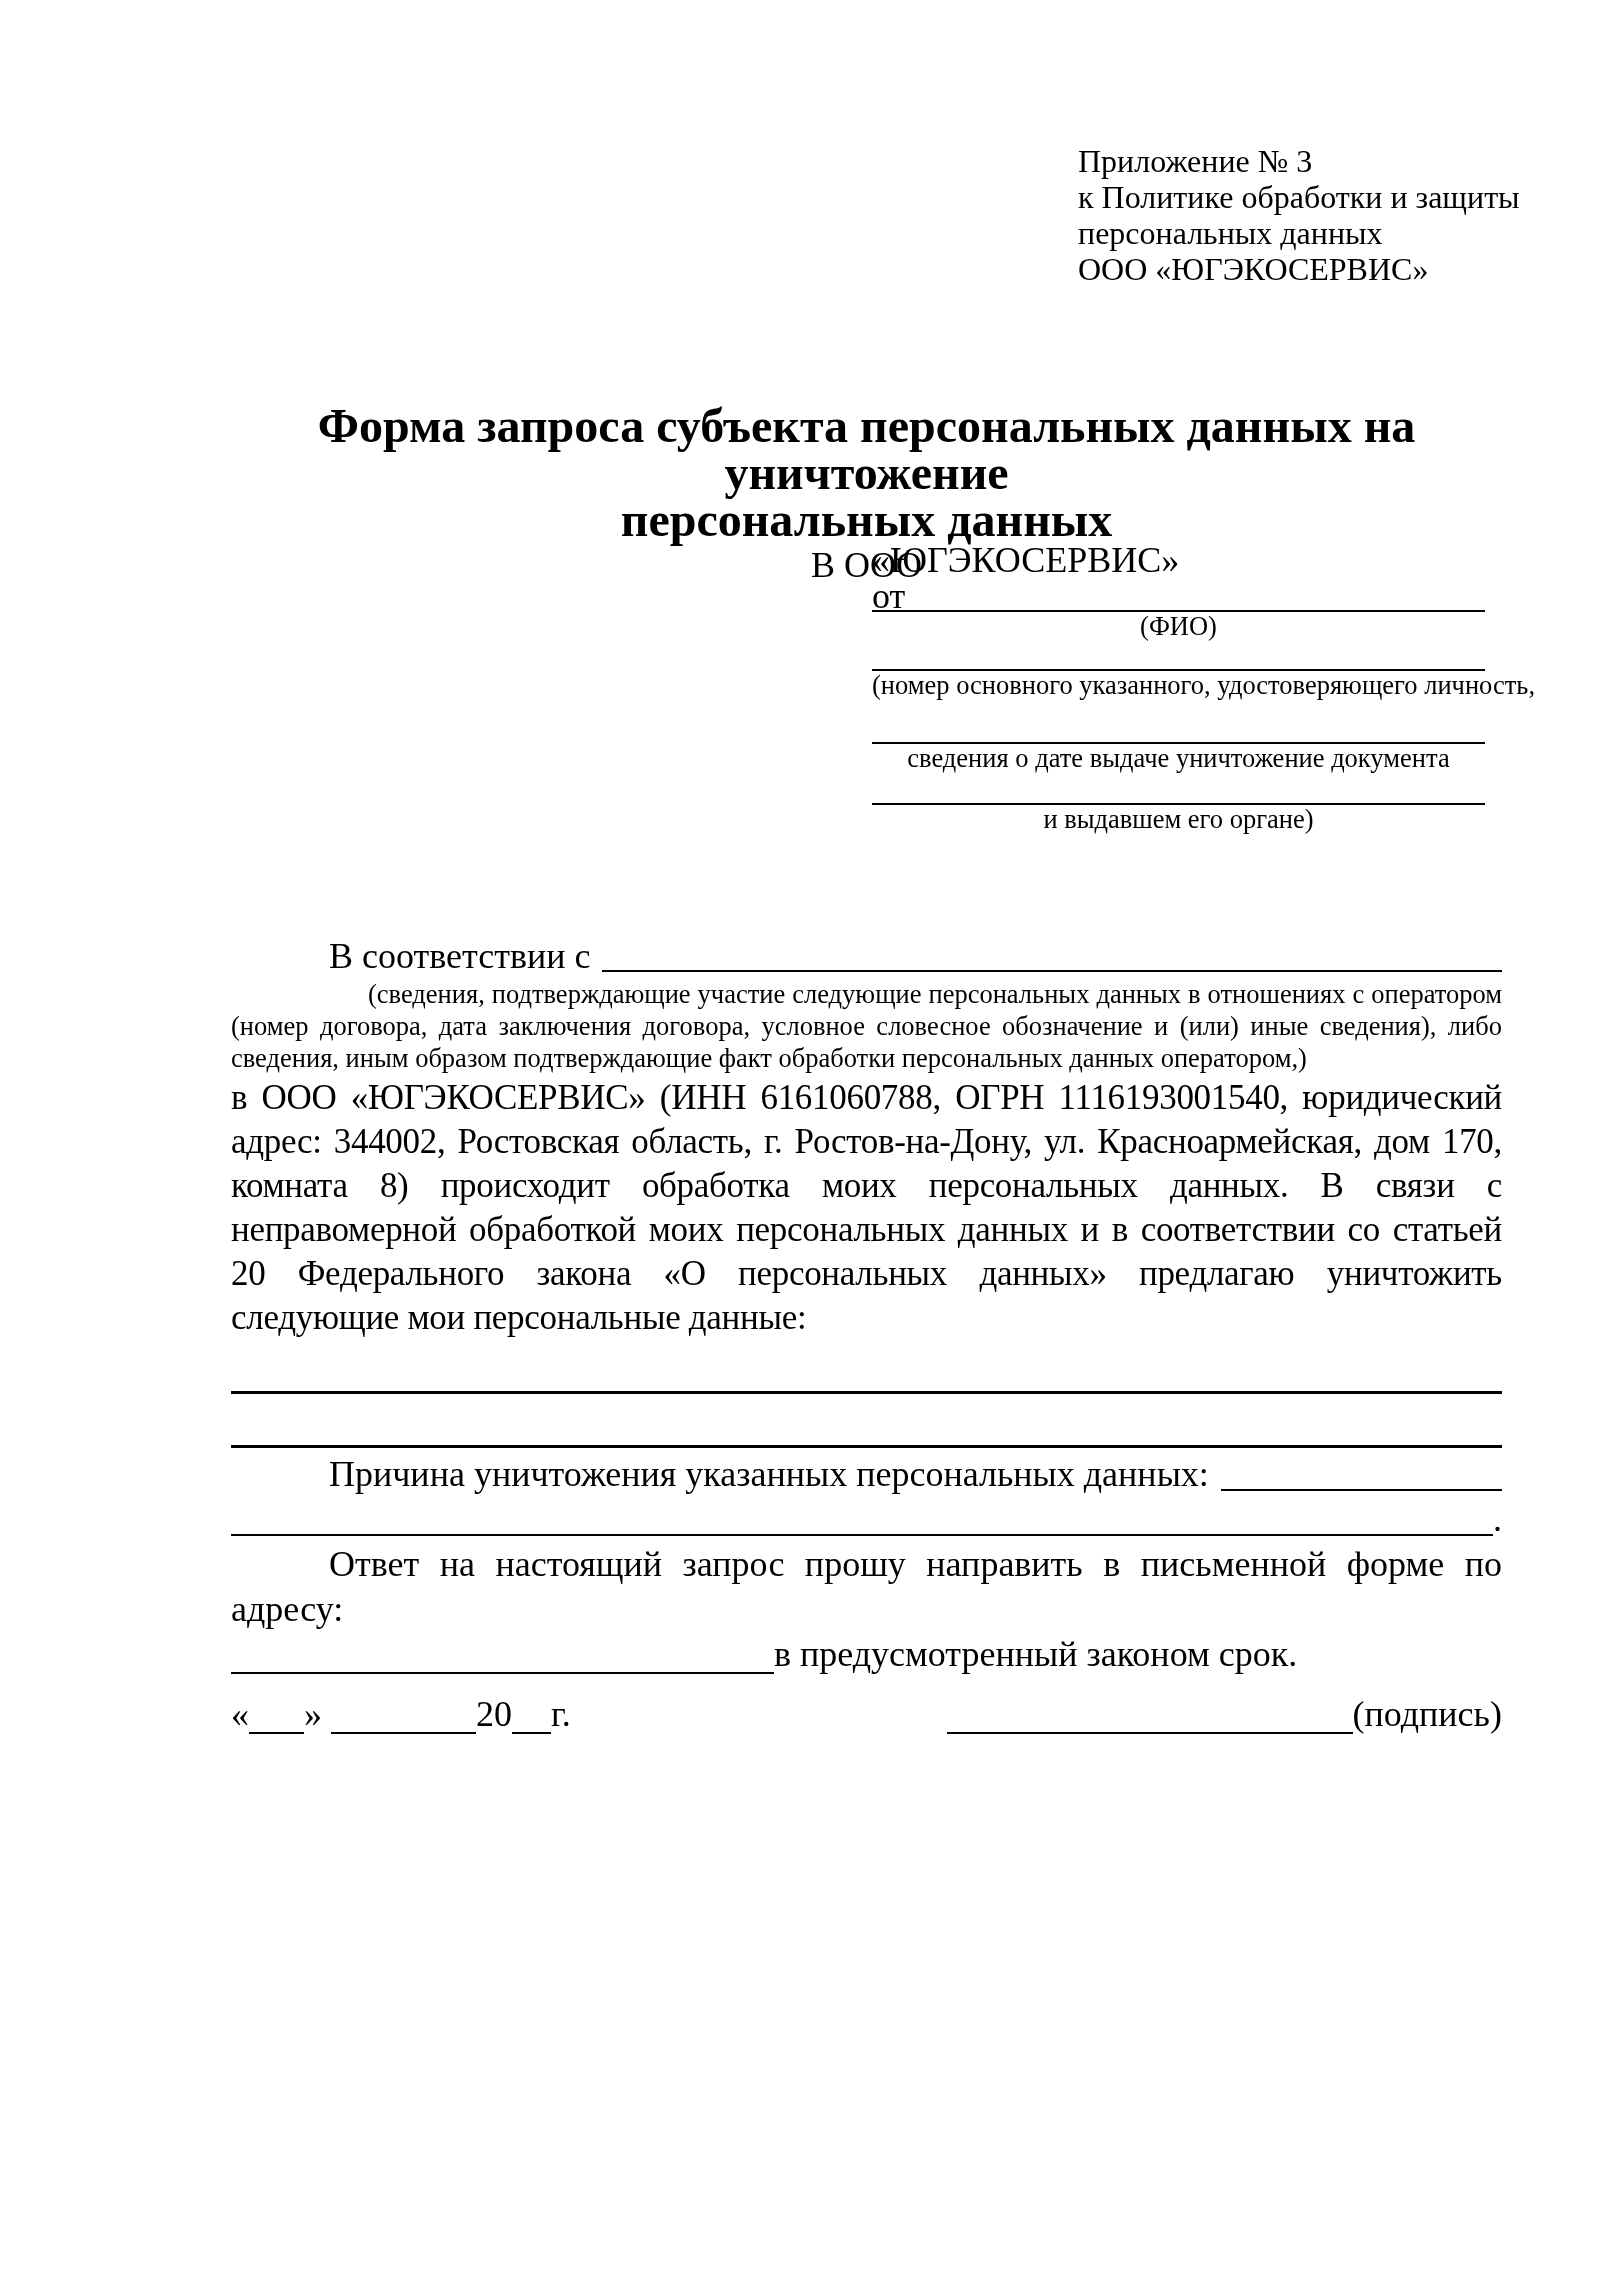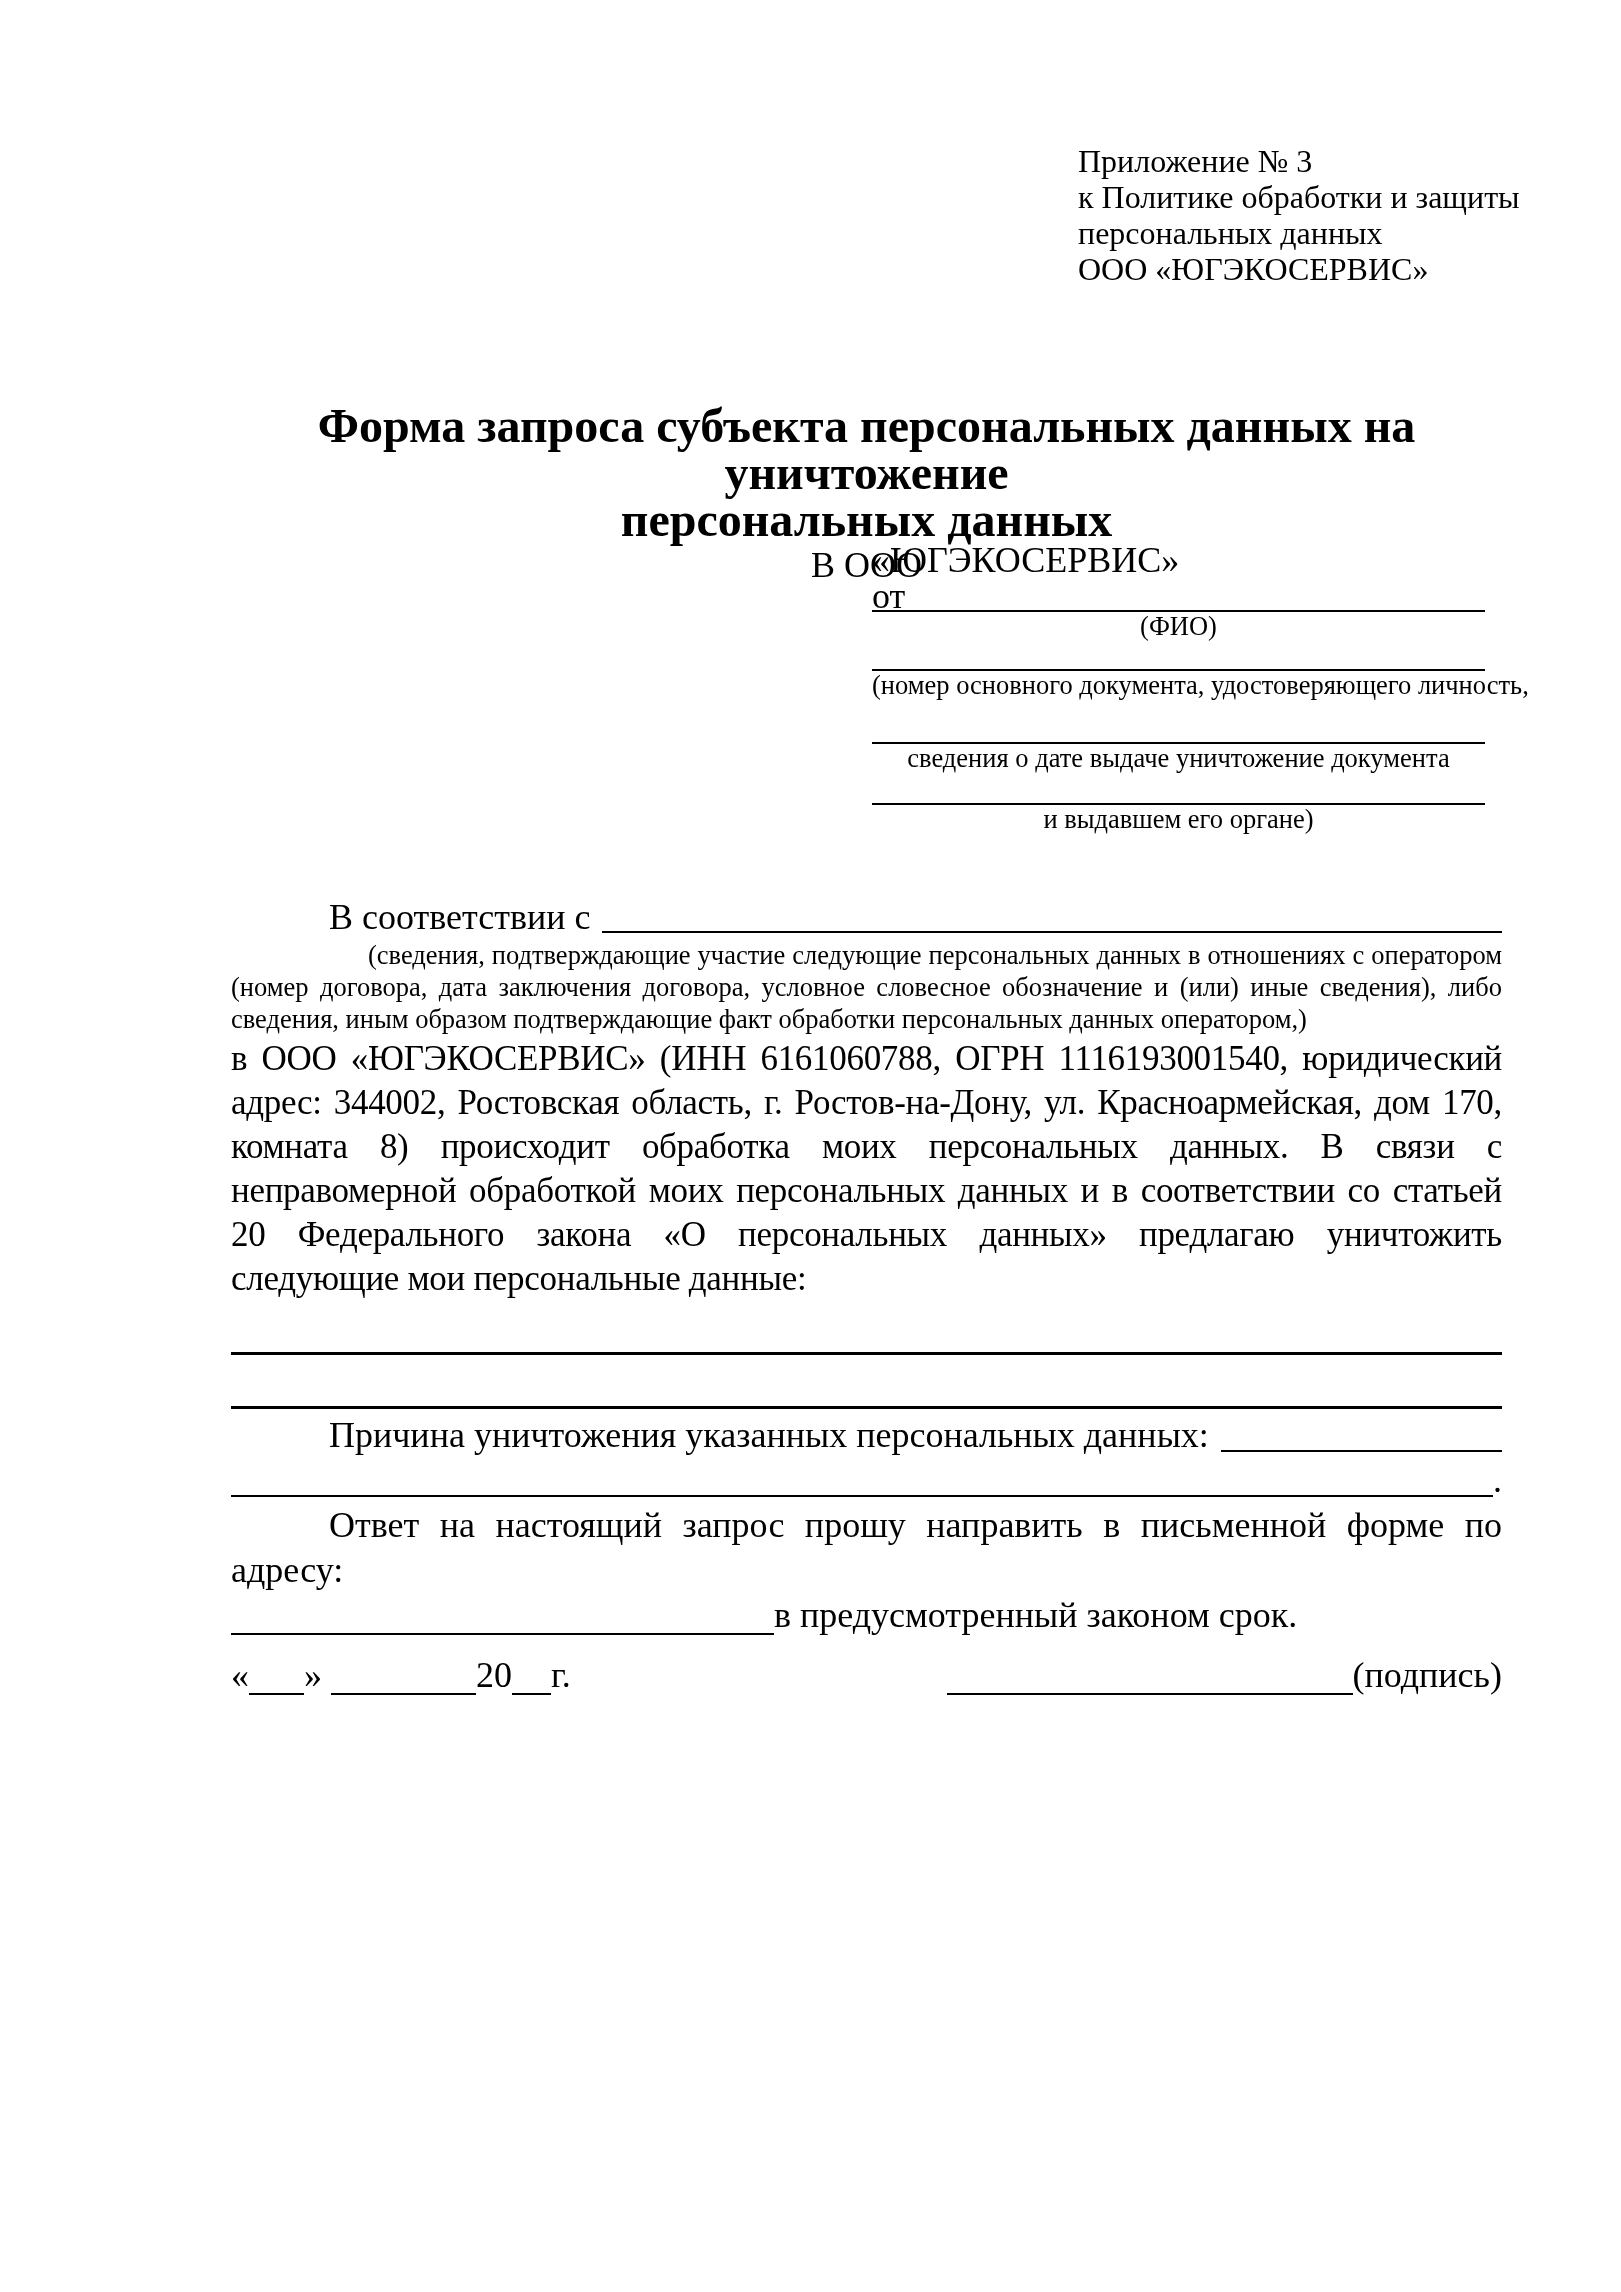--- a/index.html
+++ b/index.html
@@ -24,21 +24,21 @@
   .org-name { line-height:44px; }
   .from-label { line-height:28px; height:28px; }
   .f-line { height:0; border-top:2.9px solid #000; }
   .f-cap { font-size:26.5px; line-height:29px; text-align:center; white-space:nowrap; }
   .sp29 { margin-top:28px; } .sp43 { margin-top:42px; } .sp31 { margin-top:30px; }
   
   .lower { position:absolute; left:231px; top:896px; width:1271px; }
   .row { display:flex; align-items:flex-end; }
   .indent { flex:0 0 98px; }
   .fill { flex:1 1 auto; border-bottom:2.9px solid #000; margin-bottom:5.9px; }
-  .acc-row { line-height:43px; }
+  .acc-row { line-height:43px;margin-top:39px; }
   .note { font-size:26.5px; line-height:32px; text-align:justify; text-indent:137px; }
   .para { text-align:justify; line-height:44px; font-size:35px; letter-spacing:-0.3px; margin-top:2px; }
   .blank-row { height:51px; border-bottom:3.9px solid #000; }
   .reason-row { line-height:45px; margin-top:3.9px; }
   .period-row { line-height:45px; }
   .resp-row { line-height:45px; text-align:justify; text-align-last:justify; text-indent:98px; }
   .resp2-row { line-height:45px; }
   .footer-row { display:flex; justify-content:space-between; align-items:flex-end; margin-top:15px; line-height:45px; }
   .ul { display:inline-block; height:1em; border-bottom:2.9px solid #000; vertical-align:text-bottom; }
   .nowrap { white-space:nowrap; }
@@ -62,21 +62,21 @@
   </div>
 
   <div class="org-col">
     <div class="org-name">«ЮГЭКОСЕРВИС»</div>
     <div class="from-label">от</div>
 
     <div class="f-line"></div>
     <div class="f-cap">(ФИО)</div>
 
     <div class="f-line sp29"></div>
-    <div class="f-cap">(номер основного документа, удостоверяющего личность,</div>
+    <div class="f-cap">(номер основного указанного, удостоверяющего личность,</div>
 
     <div class="f-line sp43"></div>
     <div class="f-cap">сведения о дате выдаче уничтожение документа</div>
 
     <div class="f-line sp31"></div>
     <div class="f-cap">и выдавшем его органе)</div>
   </div>
 
   <div class="lower">
 

